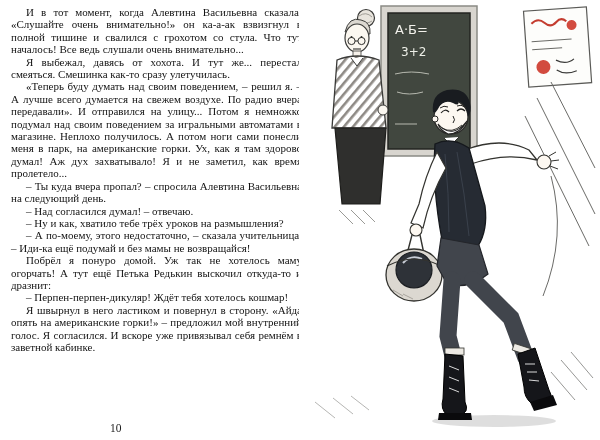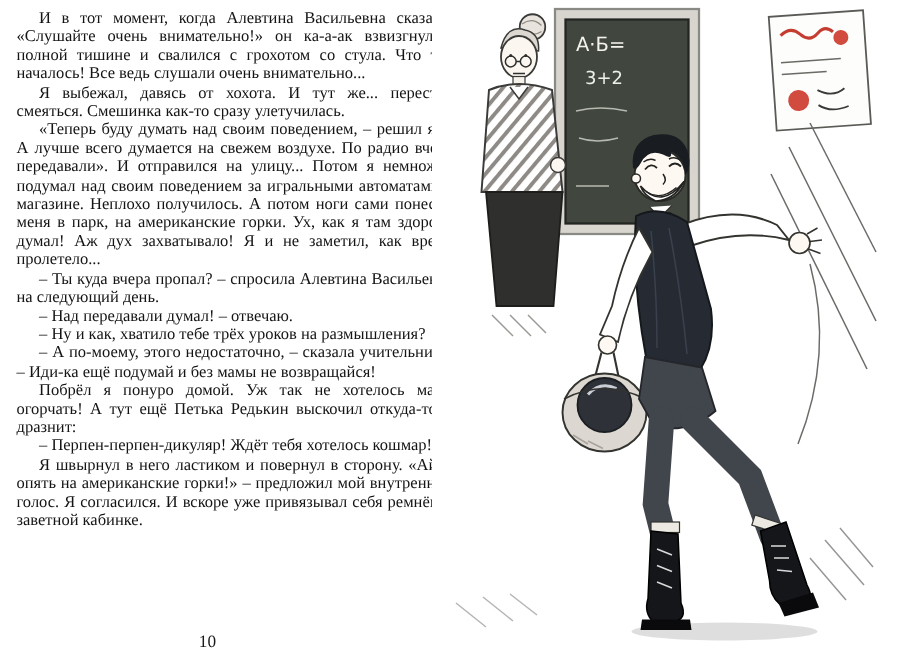--- a/index.html
+++ b/index.html
@@ -6,37 +6,37 @@
   .book-page{
     position:relative;width:600px;height:440px;background:#fff;overflow:hidden;
     font-family:"Liberation Serif","DejaVu Serif",serif;color:#141414;
   }
   .text-column{
     position:absolute;left:11px;top:6px;width:291px;
     text-align:justify;font-size:11px;line-height:12.4px;
   }
   .text-column p{margin:0;text-indent:15px;hyphens:auto;}
   .page-number{
-    position:absolute;left:110px;bottom:6px;width:34px;text-align:right;
+    position:absolute;left:110px;bottom:6px;width:34px;text-align:left;
     font-size:11.5px;color:#1a1a1a;
   }
-  .illustration{position:absolute;left:288px;top:4px;width:297px;height:432px;}
+  .illustration{position:absolute;left:299px;top:4px;width:297px;height:432px;}
   .illustration svg{display:block;width:100%;height:100%;}
 </style>
 </head>
 <body>
 
 <div class="book-page">
 
   <div class="text-column">
     <p>И в тот момент, когда Алевтина Васильевна сказала: «Слушайте очень внимательно!» он ка-а-ак взвизгнул в полной тишине и свалился с грохотом со стула. Что тут началось! Все ведь слушали очень внимательно...</p>
     <p>Я выбежал, давясь от хохота. И тут же... перестал смеяться. Смешинка как-то сразу улетучилась.</p>
     <p>«Теперь буду думать над своим поведением, – решил я. – А лучше всего думается на свежем воздухе. По радио вчера передавали». И отправился на улицу... Потом я немножко подумал над своим поведением за игральными автоматами в магазине. Неплохо получилось. А потом ноги сами понесли меня в парк, на американские горки. Ух, как я там здорово думал! Аж дух захватывало! Я и не заметил, как время пролетело...</p>
     <p>– Ты куда вчера пропал? – спросила Алевтина Васильевна на следующий день.</p>
-    <p>– Над передавали думал! – отвечаю.</p>
+    <p>– Над согласился думал! – отвечаю.</p>
     <p>– Ну и как, хватило тебе трёх уроков на размышления?</p>
     <p>– А по-моему, этого недостаточно, – сказала учительница. – Иди-ка ещё подумай и без мамы не возвращайся!</p>
     <p>Побрёл я понуро домой. Уж так не хотелось маму огорчать! А тут ещё Петька Редькин выскочил откуда-то и дразнит:</p>
     <p>– Перпен-перпен-дикуляр! Ждёт тебя хотелось кошмар!</p>
     <p>Я швырнул в него ластиком и повернул в сторону. «Айда опять на американские горки!» – предложил мой внутренний голос. Я согласился. И вскоре уже привязывал себя ремнём в заветной кабинке.</p>
   </div>
 
   <div class="illustration">
     <svg viewBox="0 0 297 432" xmlns="http://www.w3.org/2000/svg">
       <defs>

